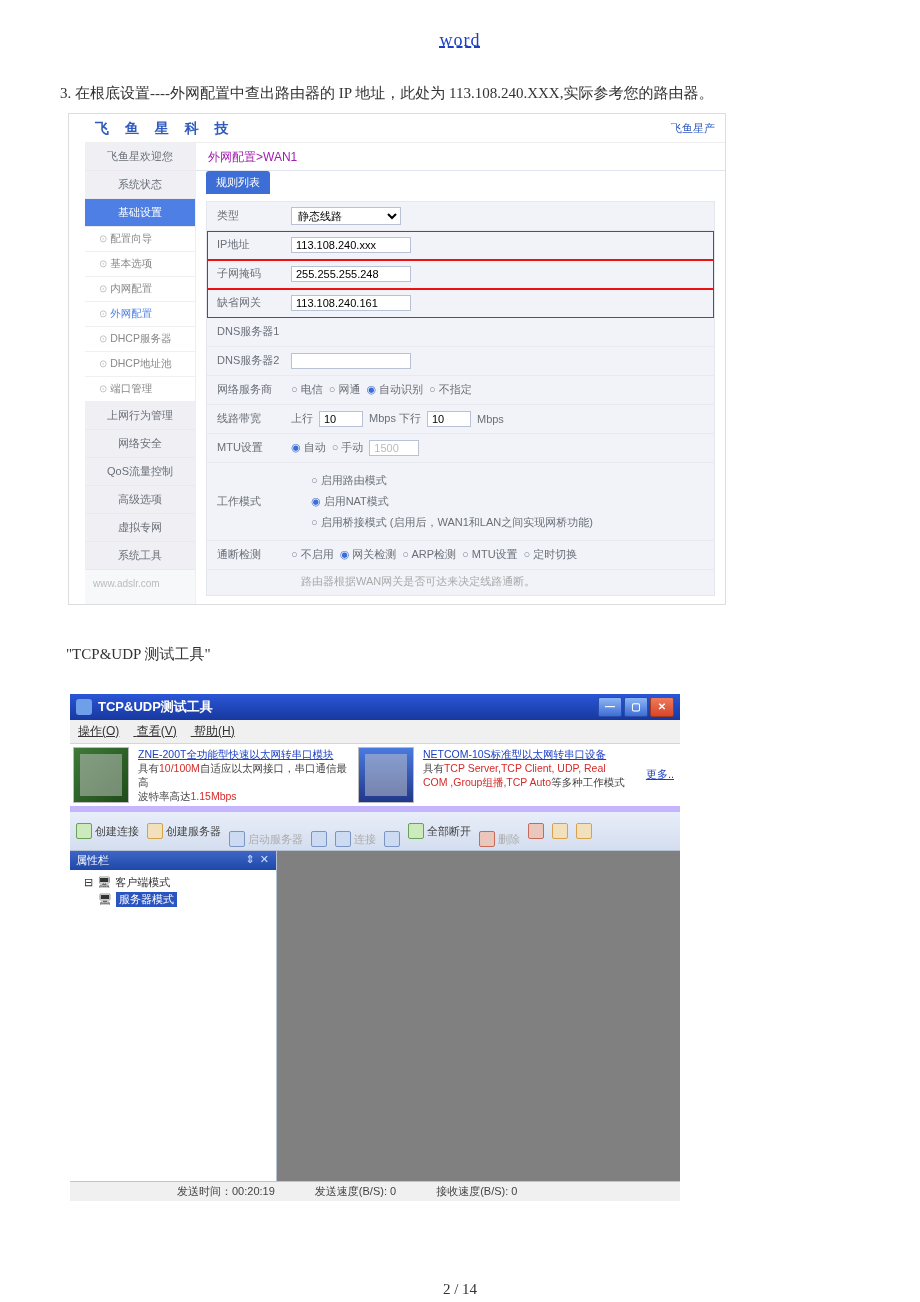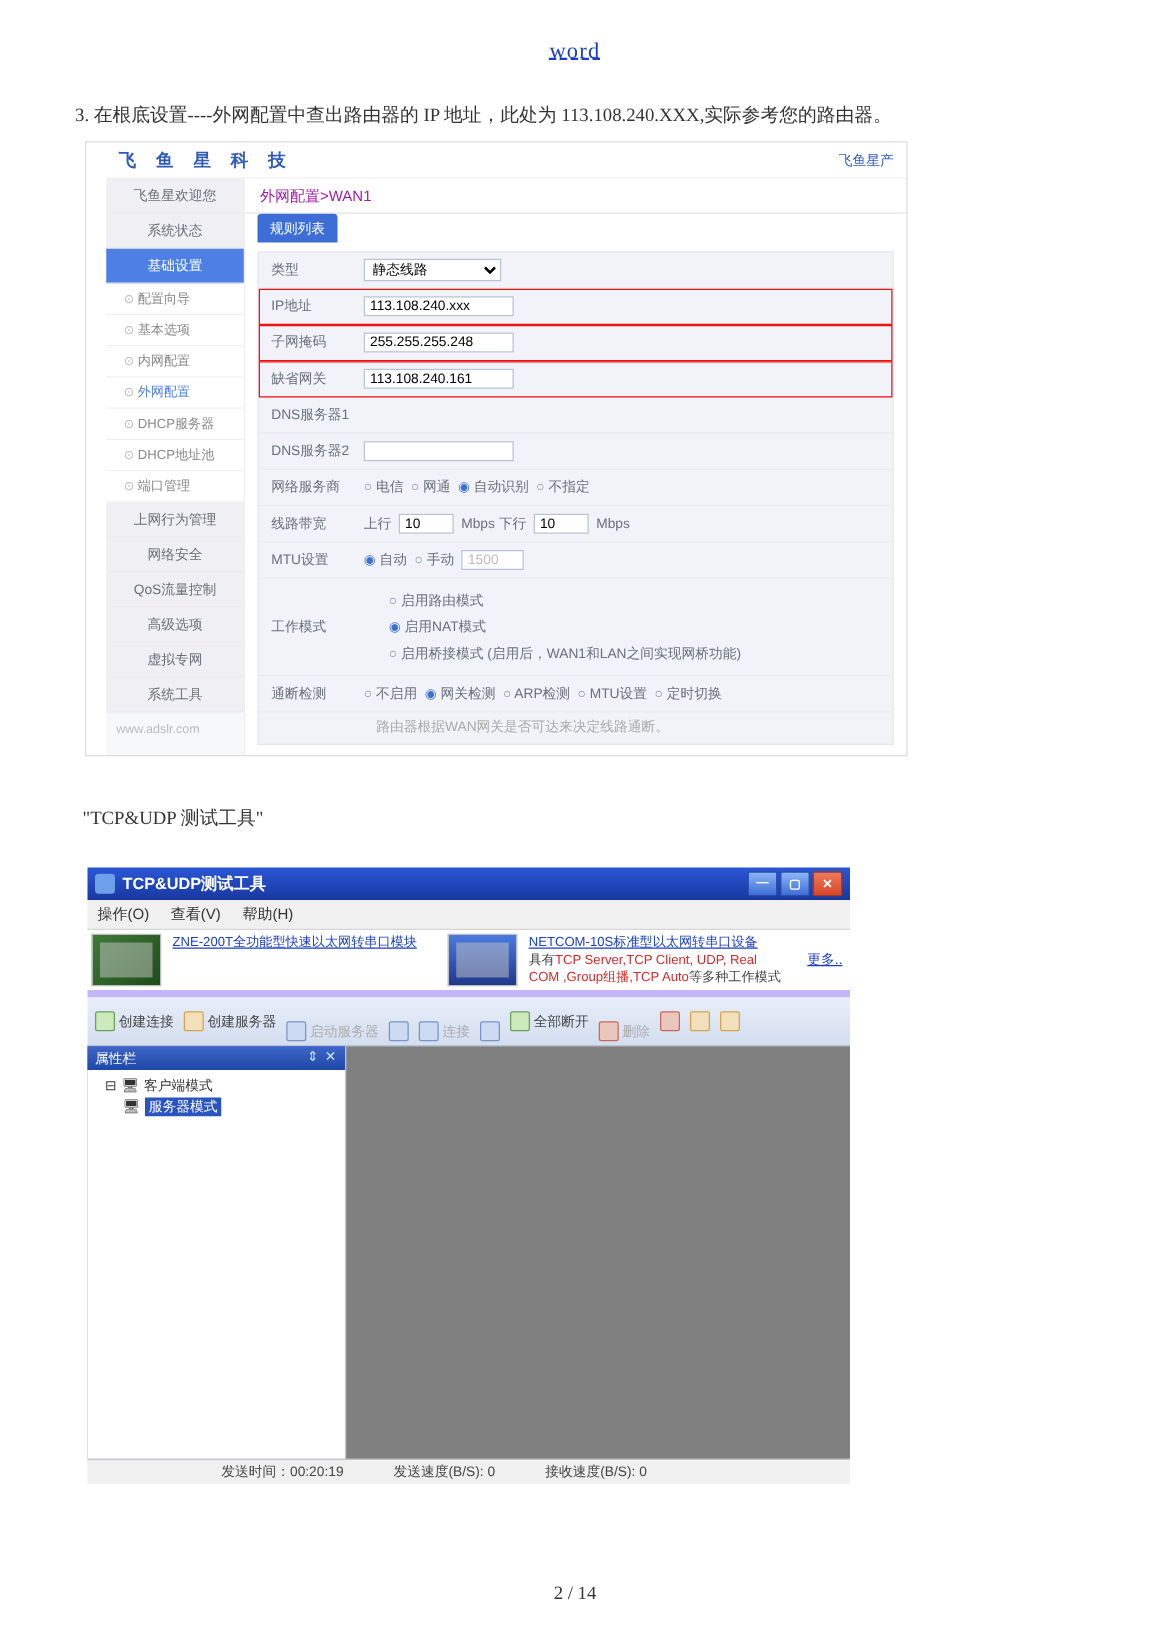--- a/index.html
+++ b/index.html
@@ -175,21 +175,21 @@
   .win-btn {
     width: 22px; height: 18px;
     background: linear-gradient(#8eb6f4, #3d6ed6);
     border: 1px solid #2b4eaa;
     border-radius: 2px;
     color: #fff;
     font-size: 10px;
     display: flex; align-items: center; justify-content: center;
   }
   .win-btn.close { background: linear-gradient(#ee7a5a, #d8462a); border-color: #a03822; }
-  .menu-bar { background: #f0f0f0; padding: 3px 8px; font-size: 12px; border-bottom: 1px solid #d6d6d6; }
+  .menu-bar { background: #f0f0f0; padding: 3px 8px; font-size: 12px; border-bottom: 1px solid #d6d6d6; text-decoration: underline; }
   .menu-bar span { margin-right: 14px; color: #333; }
   .ad-bar {
     display: flex;
     align-items: stretch;
     border-bottom: 6px solid #c4b5fd;
     background: #fff;
     font-size: 11px;
   }
   .ad-img {
     width: 54px;
@@ -225,21 +225,21 @@
   }
   .ico.g { border-color: #6aa05a; background: #cdeabd; }
   .ico.r { border-color: #c86a5a; background: #eac7bd; }
   .ico.o { border-color: #d6a34a; background: #f2e0bd; }
   .tool-body {
     display: flex;
     height: 330px;
   }
   .prop-panel {
     width: 206px;
-    background: #8b5cf6;
+    background: #7dd3fc;
     border-right: 1px solid #b6c2d6;
     display: flex;
     flex-direction: column;
   }
   .prop-hdr {
     background: linear-gradient(#3f66c6, #1e48a8);
     color: #fff;
     font-size: 11px;
     padding: 2px 6px;
     display: flex;
@@ -414,20 +414,24 @@
     </div>
     <div class="menu-bar">
       <span>操作(O)</span>
       <span>查看(V)</span>
       <span>帮助(H)</span>
     </div>
     <div class="ad-bar">
       <div class="ad-img"></div>
       <div class="ad-txt">
         <span class="tlink">ZNE-200T全功能型快速以太网转串口模块</span>
+        <span>
+          <span>具有</span><span class="red">10/100M</span><span>自适应以太网接口，串口通信最高</span><br>
+          <span>波特率高达</span><span class="red">1.15Mbps</span>
+        </span>
       </div>
       <div class="ad-img blue"></div>
       <div class="ad-txt">
         <span class="tlink">NETCOM-10S标准型以太网转串口设备</span>
         <span>
           <span>具有</span><span class="red">TCP Server,TCP Client, UDP, Real</span><br>
           <span class="red">COM ,Group组播,TCP Auto</span><span>等多种工作模式</span>
         </span>
       </div>
       <div class="ad-more">更多..</div>

